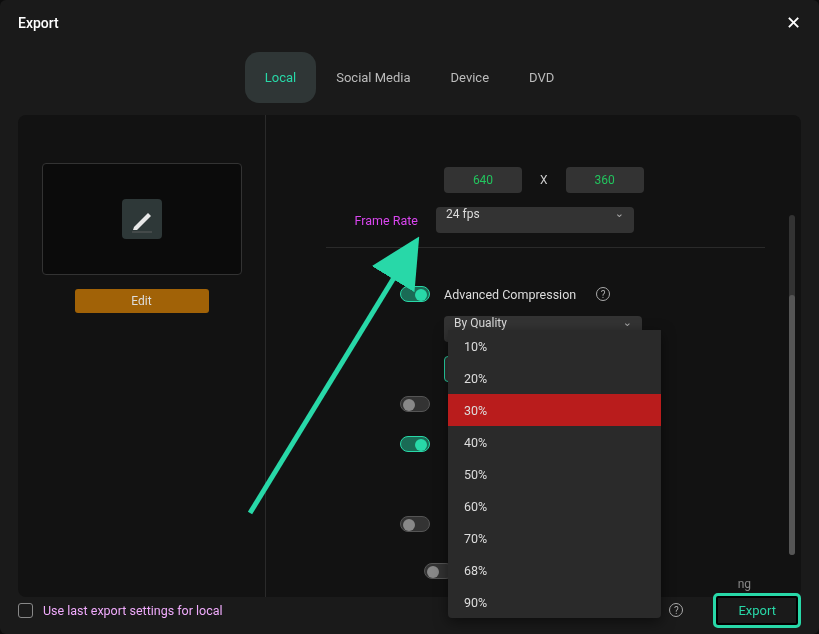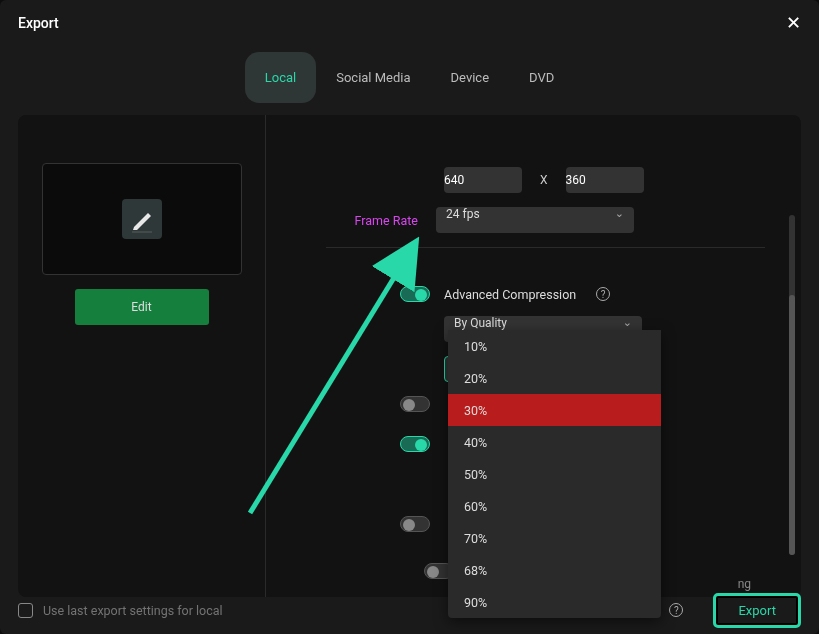--- a/index.html
+++ b/index.html
@@ -8,45 +8,45 @@
   .titlebar { height: 46px; display: flex; align-items: center; justify-content: space-between; padding: 0 18px; }
   .titlebar .title { color: #fff; font-size: 14px; font-weight: 500; }
   .close { color: #fff; font-size: 18px; cursor: pointer; line-height: 1; }
   .tabs { display: flex; justify-content: center; gap: 0; margin-top: 6px; margin-bottom: 12px; }
   .tabs .tab { padding: 18px 20px; font-size: 13px; color: #bbb; cursor: pointer; border-radius: 14px; }
   .tabs .tab.active { background: #2f3636; color: #28d8a8; }
   .content { display: flex; margin: 0 18px; background: #121212; border-radius: 8px; height: 482px; position: relative; }
   .left { width: 248px; border-right: 1px solid #2a2a2a; display: flex; flex-direction: column; align-items: center; padding-top: 48px; }
   .preview { width: 200px; height: 112px; background: #0b0b0b; border: 1px solid #333; border-radius: 4px; display: flex; align-items: center; justify-content: center; }
   .preview svg { width: 52px; height: 52px; }
-  .edit-btn { width: 134px; height: 36px; background: #15803d; color: #ddd; font-size: 12px; border: none; border-radius: 3px; margin-top: 14px; cursor: pointer; }
+  .edit-btn { width: 134px; height: 24px; background: #a16207; color: #ddd; font-size: 12px; border: none; border-radius: 3px; margin-top: 14px; cursor: pointer; }
   .right { flex: 1; padding: 18px 36px 0 60px; position: relative; }
   .row { display: flex; align-items: center; margin-bottom: 14px; }
   .row-label { width: 110px; font-size: 12.5px; color: #d946ef; text-align: right; padding-right: 18px; }
-  .num-input { width: 78px; height: 26px; background: #333; border: none; border-radius: 4px; color: #ffffff; font-size: 12px; }
+  .num-input { width: 78px; height: 26px; background: #333; border: none; border-radius: 4px; color: #22c55e; font-size: 12px; text-align: center; }
   .x-sep { color: #ccc; font-size: 12px; }
   .select { width: 198px; height: 26px; background: #333; border: none; border-radius: 4px; color: #ddd; font-size: 12px; padding: 0 10px; display: flex; align-items: flex-start; justify-content: space-between; cursor: pointer; position: relative; }
   .select .chev { font-size: 11px; color: #aaa; }
   .select.open { border: 1px solid #28d8a8; }
   .divider { height: 1px; background: #2a2a2a; margin: 0 0 14px 0; }
   .toggle-row { display: flex; align-items: center; gap: 14px; margin-bottom: 14px; margin-left: 74px; }
   .toggle { width: 30px; height: 16px; border-radius: 10px; position: relative; cursor: pointer; flex: 0 0 30px; }
   .toggle .knob { width: 12px; height: 12px; border-radius: 50%; position: absolute; top: 2px; }
   .toggle.on { background: #1a6b55; border: 1px solid #28d8a8; }
   .toggle.on .knob { right: 2px; background: #28d8a8; }
   .toggle.off { background: #333; border: 1px solid #555; }
   .toggle.off .knob { left: 2px; background: #888; }
   .toggle-label { font-size: 12.5px; color: #ddd; }
   .help-icon { width: 14px; height: 14px; border: 1.2px solid #aaa; border-radius: 50%; color: #aaa; font-size: 10px; display: inline-flex; align-items: center; justify-content: center; margin-left: 6px; }
   .dropdown { position: absolute; left: 448px; top: 330px; width: 213px; background: #2a2a2a; border-radius: 0 0 4px 4px; box-shadow: 0 4px 14px rgba(0,0,0,.5); z-index: 20; }
   .dropdown .opt { height: 32px; display: flex; align-items: center; padding: 0 16px; font-size: 12.5px; color: #ddd; cursor: pointer; }
   .dropdown .opt.hover { background: #b91c1c; }
   .footer { position: absolute; bottom: 0; left: 0; right: 0; height: 48px; display: flex; align-items: center; padding: 0 18px; }
   .checkbox { width: 15px; height: 15px; border: 1.3px solid #888; border-radius: 3px; margin-right: 10px; cursor: pointer; }
-  .footer-text { font-size: 12.5px; color: #737373; }
+  .footer-text { font-size: 12.5px; color: #f0abfc; }
   .footer-right { margin-left: auto; display: flex; align-items: center; gap: 30px; font-size: 12.5px; color: #bbb; }
   .export-btn { padding: 7px 22px; background: #1a1a1a; color: #28d8a8; font-size: 13px; border: 3.5px solid #28d8a8; border-radius: 5px; cursor: pointer; box-shadow: 0 0 0 2px #000 inset; }
   .arrow { position: absolute; z-index: 15; pointer-events: none; }
   .scrollbar { position: absolute; right: 6px; top: 100px; width: 6px; height: 340px; background: #333; border-radius: 3px; }
   .scrollbar .thumb { width: 6px; height: 260px; background: #555; border-radius: 3px; position: absolute; top: 80px; }
   .res-row { display:flex; align-items:center; margin-left:118px; margin-bottom:14px; gap:18px; margin-top: 34px;}
   .spacer { height: 24px; }
 </style>
 </head>
 <body>

